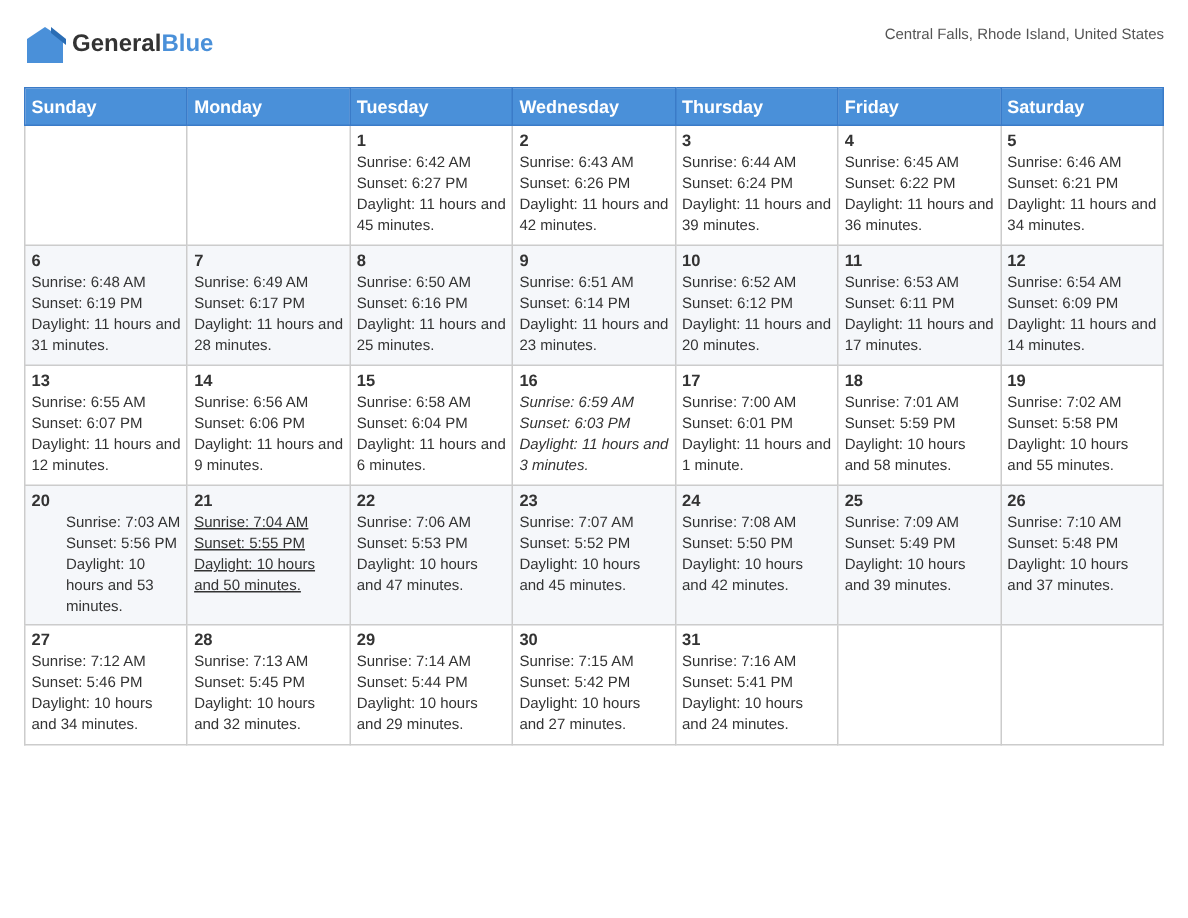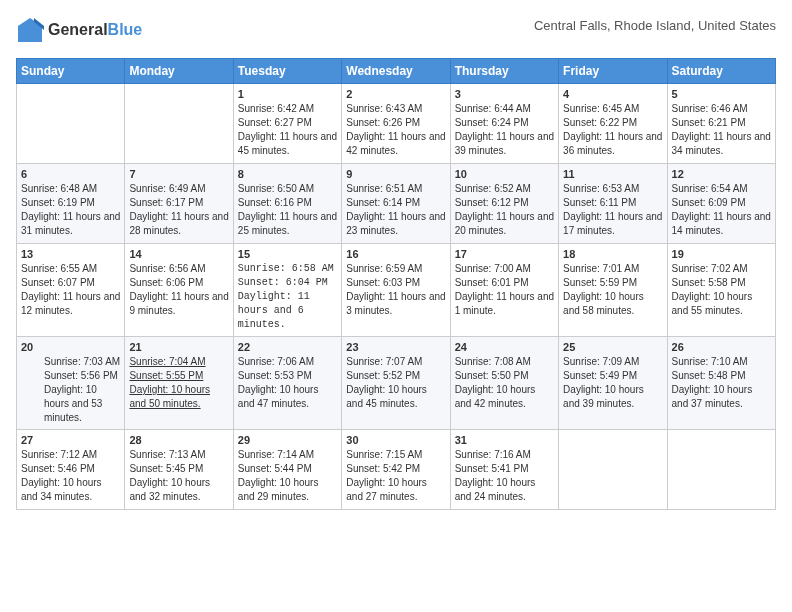--- a/index.html
+++ b/index.html
@@ -28,21 +28,21 @@
     .title-block {
       text-align: right;
     }
     .month-title {
       font-size: 36px;
       font-weight: bold;
       color: #333;
       line-height: 1.1;
     }
     .subtitle {
-      font-size: 13px;
+      font-size: 10px;
       color: #555;
       margin-top: 2px;
     }
     table {
       width: 100%;
       border-collapse: collapse;
       table-layout: fixed;
     }
     thead tr th {
       background-color: #4a90d9;
@@ -195,27 +195,27 @@
 Daylight: 11 hours and 12 minutes.</div>
         </td>
         <td>
           <span class="day-num">14</span>
           <div class="day-info" style="white-space: pre-line;">Sunrise: 6:56 AM
 Sunset: 6:06 PM
 Daylight: 11 hours and 9 minutes.</div>
         </td>
         <td>
           <span class="day-num">15</span>
-          <div class="day-info" style="white-space: pre-line; font-family: Liberation Mono, monospace;">Sunrise: 6:58 AM
+          <div class="day-info" style="white-space: pre-line;">Sunrise: 6:58 AM
 Sunset: 6:04 PM
 Daylight: 11 hours and 6 minutes.</div>
         </td>
         <td>
           <span class="day-num">16</span>
-          <div class="day-info" style="white-space: pre-line;">Sunrise: 6:59 AM
+          <div class="day-info" style="white-space: pre-line; font-style: italic;">Sunrise: 6:59 AM
 Sunset: 6:03 PM
 Daylight: 11 hours and 3 minutes.</div>
         </td>
         <td>
           <span class="day-num">17</span>
           <div class="day-info" style="white-space: pre-line;">Sunrise: 7:00 AM
 Sunset: 6:01 PM
 Daylight: 11 hours and 1 minute.</div>
         </td>
         <td>

